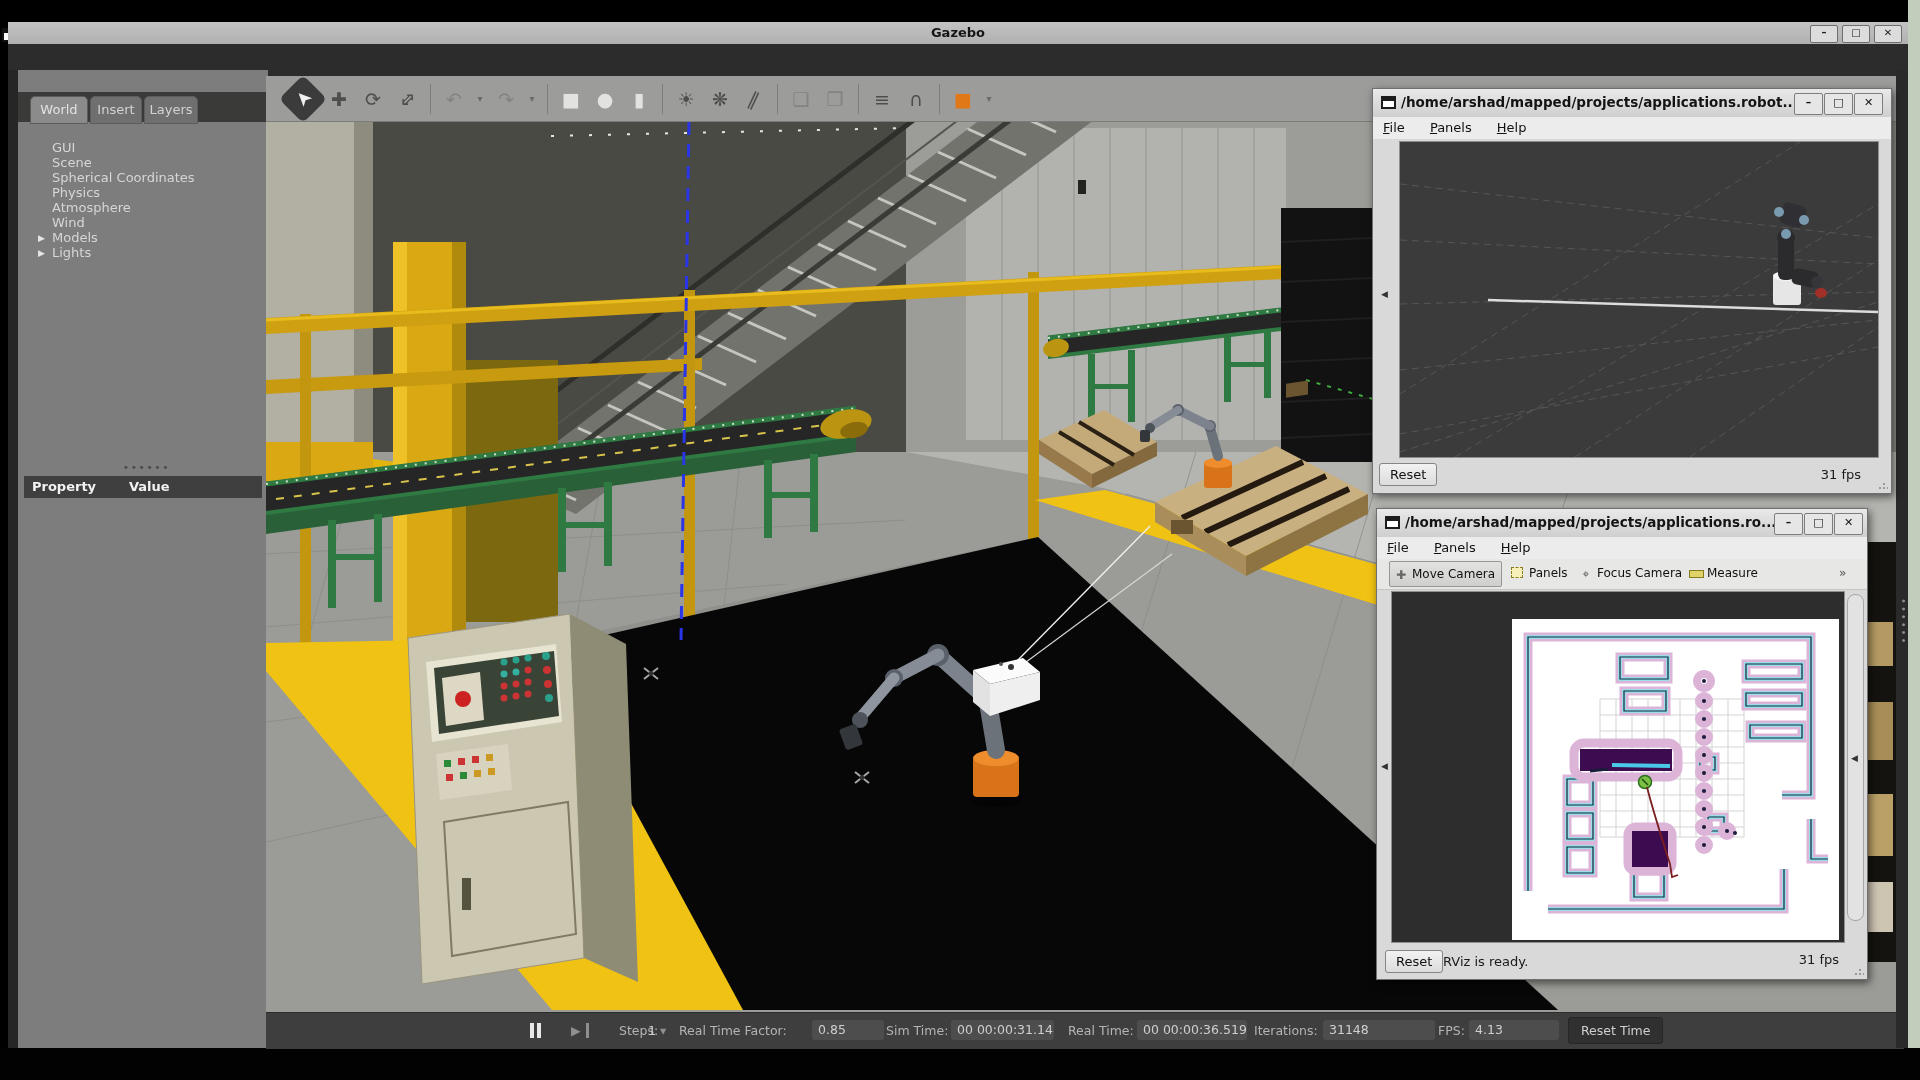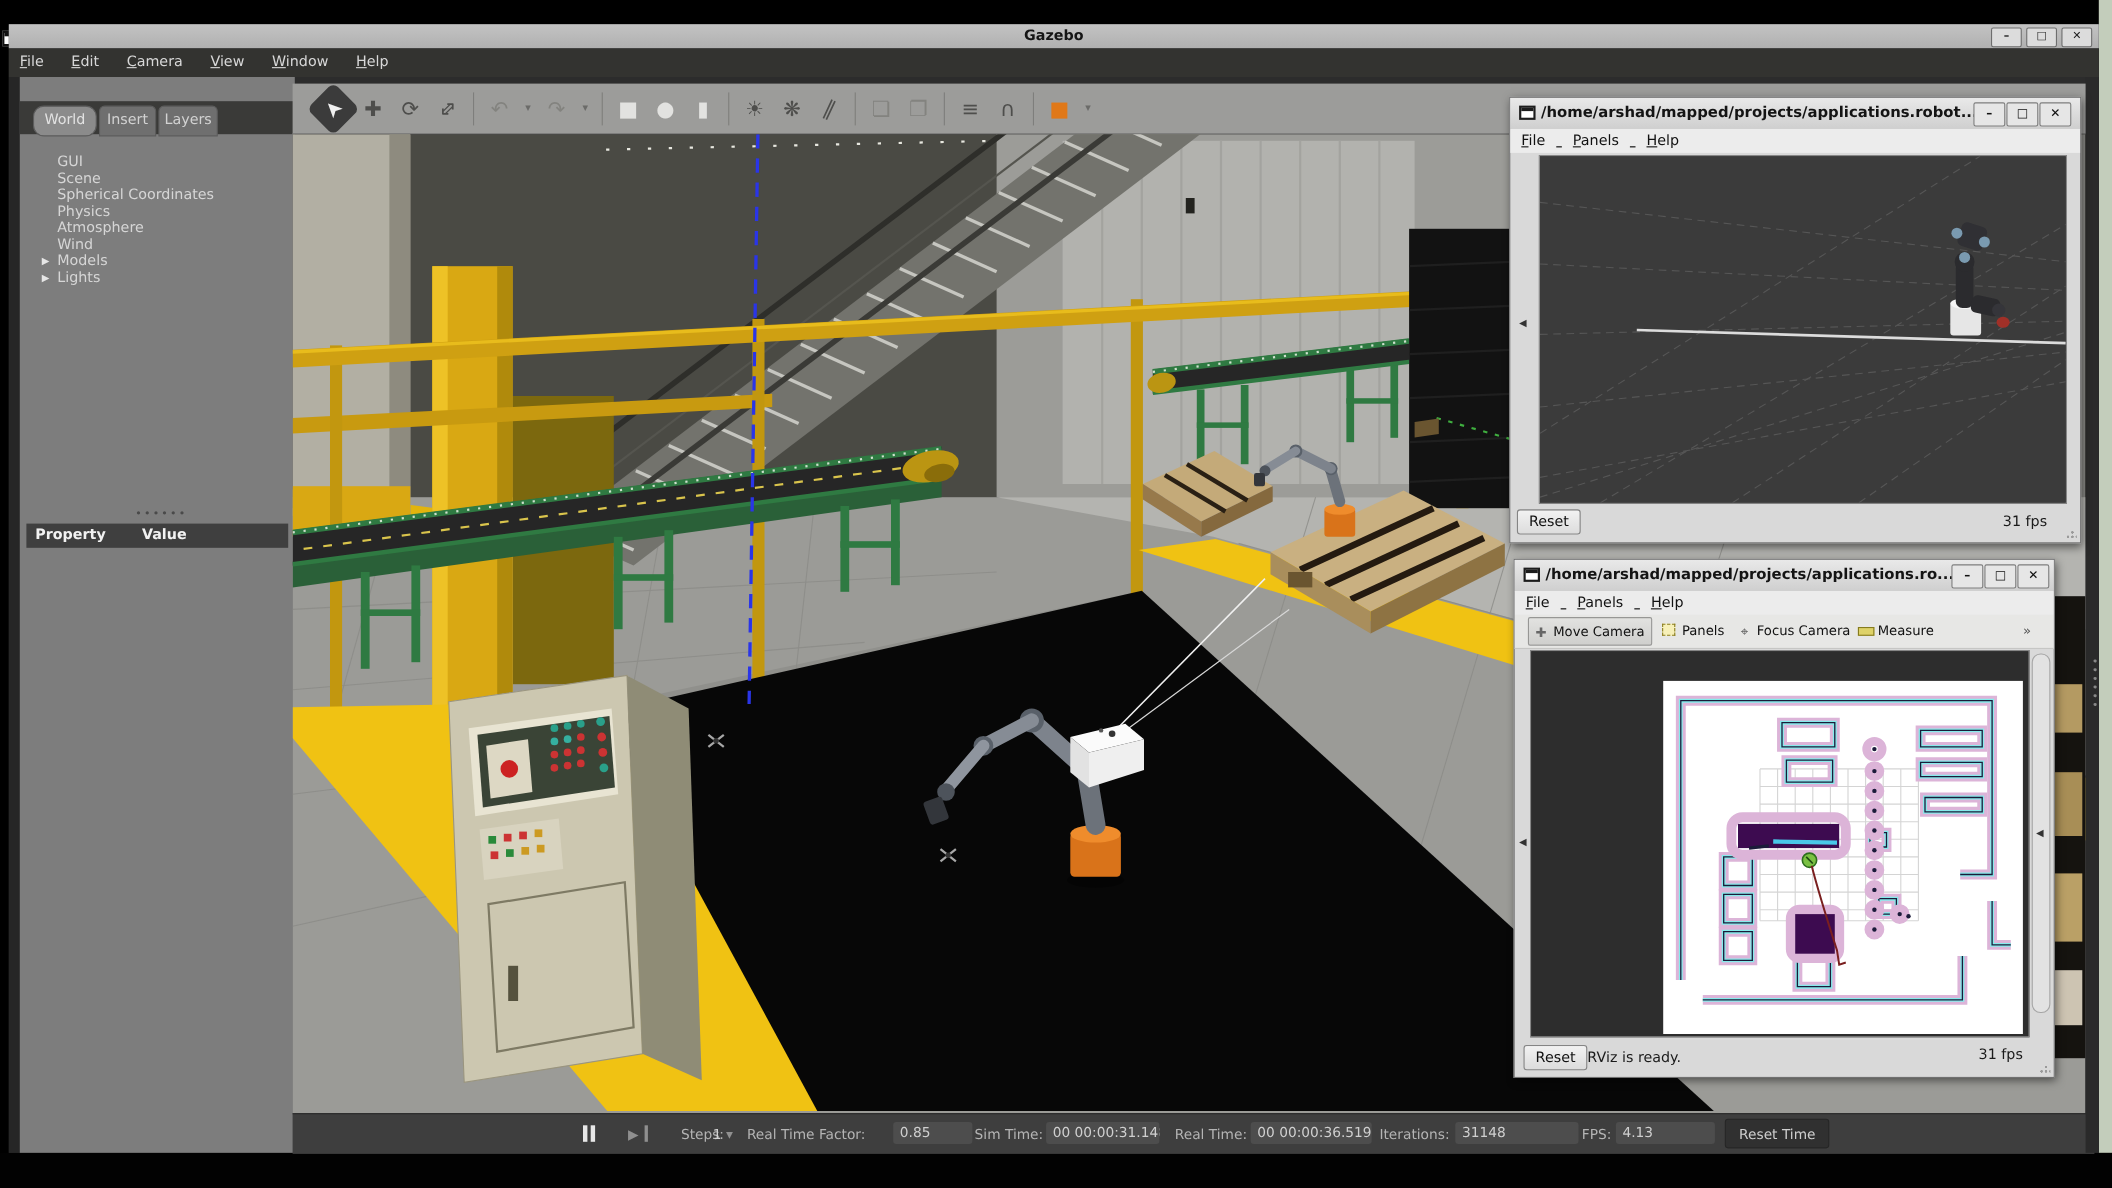--- a/index.html
+++ b/index.html
@@ -13,21 +13,21 @@
     font-size:10px;font-weight:bold;color:#222;text-align:center;line-height:14px;}
   #gz-menubar{left:0;top:22px;width:100%;height:26px;background:#333330;}
   .menu-item{display:inline-block;color:#d8d8d8;font-size:13px;padding:5px 10px;}
   .menu-item::first-letter{text-decoration:underline;}
   
   #left-gutter{left:0;top:48px;width:10px;height:978px;background:#262626;}
   #left-panel{left:10px;top:48px;width:250px;height:978px;background:#7d7d7d;}
   #tabs-row{left:0;top:22px;width:250px;height:30px;background:#3a3a38;}
   .tab{position:absolute;top:4px;height:26px;border-radius:5px 5px 0 0;border:1px solid #5c5c5c;
     font-size:13px;color:#e2e2e2;text-align:center;line-height:25px;}
-  .tab.active{background:#8b8b8b;border-radius:10px;}
+  .tab.active{background:#8b8b8b;}
   .tab.inactive{background:#6f6f6f;color:#d2d2d2;}
   .tree-item{position:absolute;left:34px;font-size:13px;color:#d6d6d6;white-space:nowrap;}
   .tree-arrow{position:absolute;left:20px;font-size:9px;color:#e6e6e6;}
   #prop-header{left:6px;top:406px;width:238px;height:22px;background:#3f3f3f;}
   .prop-h{position:absolute;top:3px;font-size:13px;font-weight:bold;color:#f2f2f2;}
   .splitter-dots{position:absolute;letter-spacing:2px;color:#4a4a4a;font-size:10px;}
   
   #gz-toolbar{left:258px;top:54px;width:1638px;height:46px;background:#9c9c9a;border-bottom:1px solid #7c7c7a;
     display:flex;align-items:center;padding-left:20px;box-sizing:border-box;}
   .tool{width:30px;height:30px;margin-right:4px;text-align:center;line-height:30px;font-size:19px;color:#4e4e4c;}
@@ -49,21 +49,21 @@
     color:#cfcfcf;font-size:12.5px;padding:5px 12px 0 12px;box-sizing:border-box;}
   
   .fwin{background:#d9d9d9;border:1px solid #707070;box-shadow:2px 3px 8px rgba(0,0,0,.55);}
   .ftitle{position:absolute;left:0;top:0;width:100%;height:28px;background:linear-gradient(#e9e9e9,#cfcfcf);
     border-bottom:1px solid #a8a8a8;}
   .ftitle-text{position:absolute;left:28px;top:5px;font-size:13.5px;font-weight:bold;color:#141414;white-space:nowrap;}
   .fwicon{position:absolute;left:8px;top:7px;width:15px;height:13px;background:#fff;border:2px solid #1c1c1c;box-sizing:border-box;}
   .fwicon::before{content:"";position:absolute;left:0;top:0;width:100%;height:3px;background:#1c1c1c;}
   .fbtn{position:absolute;top:4px;width:27px;height:20px;background:#e6e6e6;border:1px solid #7e7e7e;border-radius:2px;
     text-align:center;font-size:11px;font-weight:bold;color:#111;line-height:18px;}
-  .fmenu{position:absolute;left:0;top:28px;width:100%;height:22px;background:#ececec;text-decoration:underline;}
+  .fmenu{position:absolute;left:0;top:28px;width:100%;height:22px;background:#ececec;}
   .fmenu .menu-item{color:#111;font-size:13px;padding:3px 10px;}
   .fview{position:absolute;background:#3b3b3b;border:1px solid #8e8e8e;}
   .side-arrow{position:absolute;font-size:9px;color:#333;}
   .reset-btn{position:absolute;height:23px;background:linear-gradient(#f2f2f2,#dcdcdc);border:1px solid #858585;
     border-radius:3px;font-size:13px;color:#111;padding:3px 10px 0 10px;box-sizing:border-box;}
   .fps-text{position:absolute;font-size:13px;color:#1a1a1a;}
   .grip{position:absolute;right:3px;bottom:3px;width:10px;height:10px;
     background:radial-gradient(circle at 2px 8px,#9a9a9a 1px,transparent 1.4px),
                radial-gradient(circle at 6px 8px,#9a9a9a 1px,transparent 1.4px),
                radial-gradient(circle at 6px 4px,#9a9a9a 1px,transparent 1.4px),
@@ -95,28 +95,20 @@
 
 <div class="abs" id="gz-window">
 
   <div class="abs" id="gz-titlebar">
     <div class="abs" id="gz-title">Gazebo</div>
     <div class="abs winbtn" style="right:70px;top:3px;">–</div>
     <div class="abs winbtn" style="right:38px;top:3px;">□</div>
     <div class="abs winbtn" style="right:6px;top:3px;">✕</div>
   </div>
 
-  <div class="abs" id="gz-menubar">
-    <span class="menu-item">File</span>
-    <span class="menu-item">Edit</span>
-    <span class="menu-item">Camera</span>
-    <span class="menu-item">View</span>
-    <span class="menu-item">Window</span>
-    <span class="menu-item">Help</span>
-  </div>
 
   <div class="abs" id="left-gutter"></div>
 
   <div class="abs" id="left-panel">
     <div class="abs" id="tabs-row">
       <div class="tab active" style="left:12px;width:56px;">World</div>
       <div class="tab inactive" style="left:72px;width:50px;">Insert</div>
       <div class="tab inactive" style="left:126px;width:52px;">Layers</div>
     </div>
     <div class="tree-item" style="top:70px;">GUI</div>

